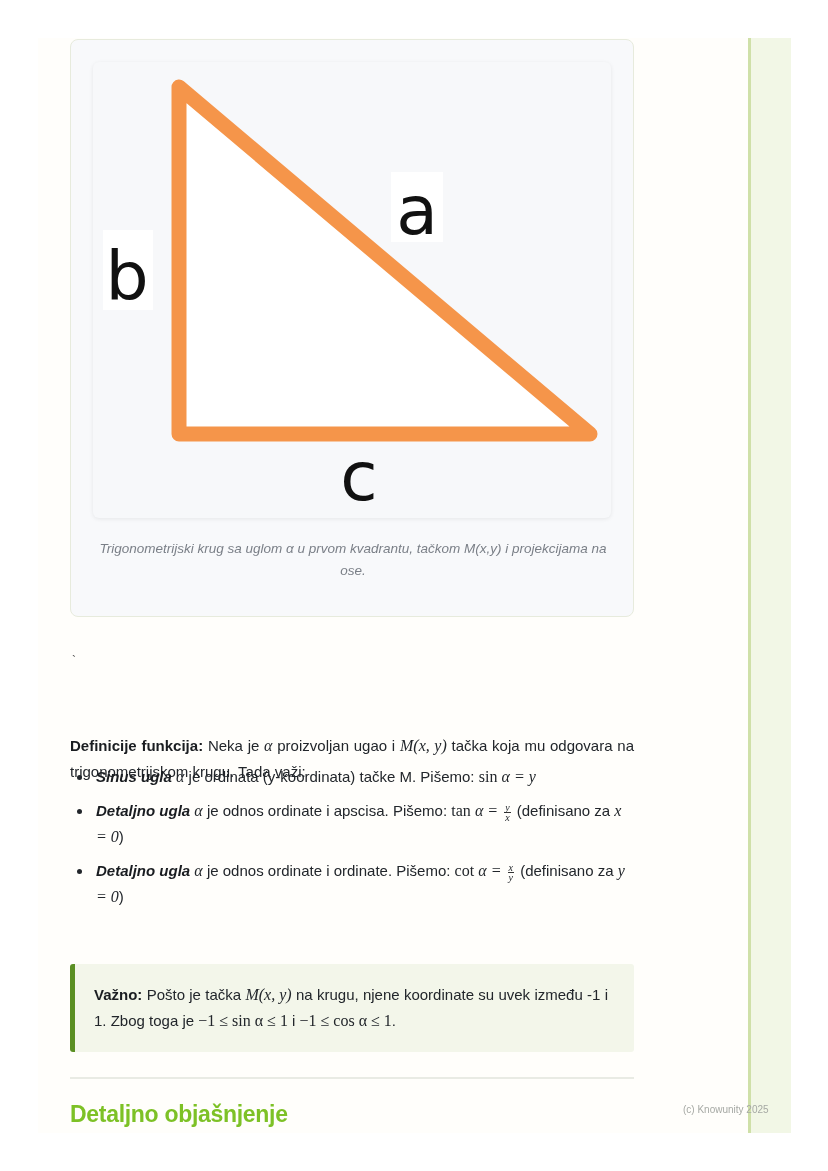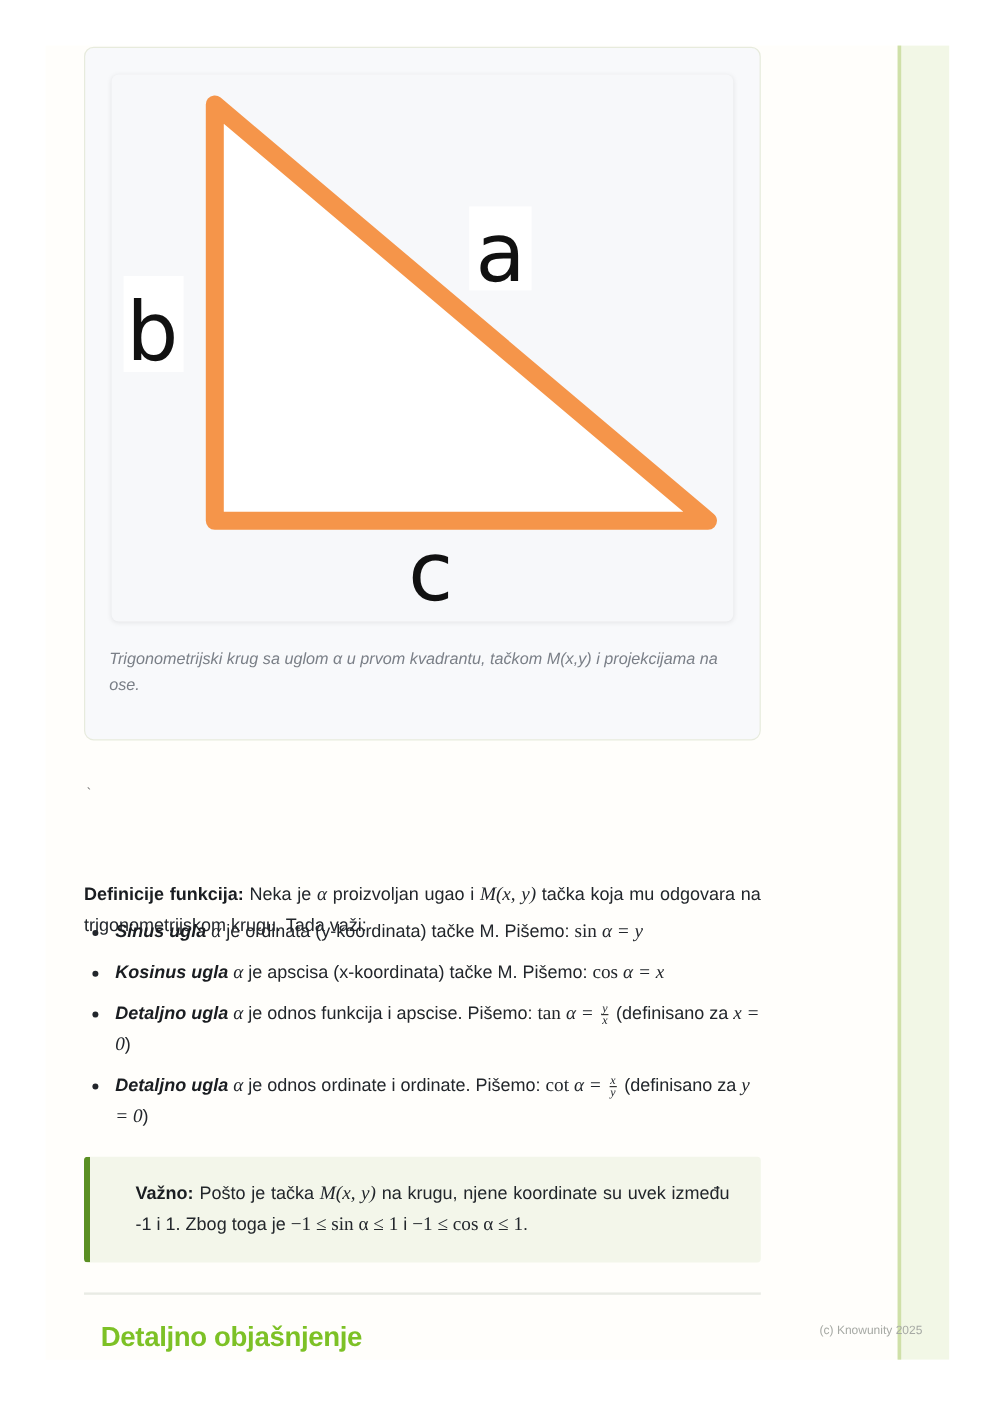--- a/index.html
+++ b/index.html
@@ -20,21 +20,21 @@
       background: #f8f9fb; border: 1.5px solid #e7ebdd; border-radius: 8px;
     }
     .figure-inner {
       position: absolute; left: 22px; top: 22px; width: 518px; height: 456px;
       background: #f7f8fa; border-radius: 6px;
       box-shadow: 0 1px 4px rgba(0,0,0,0.08);
     }
     .figure-inner svg { position: absolute; left: 0; top: 0; }
     .figure-caption {
       position: absolute; left: 20px; top: 498px; width: 524px;
-      text-align: left; font-style: italic; font-size: 13.5px; line-height: 22px;
+      text-align: center; font-style: italic; font-size: 13.5px; line-height: 22px;
       color: #7a7f87;
     }
 
     .backtick {
       position: absolute; left: 72px; top: 654px; font-size: 12px; color: #555;
     }
 
     .text-block {
       position: absolute; left: 70px; width: 564px; font-size: 15px; line-height: 26px; color: #22262b;
     }
@@ -54,29 +54,29 @@
       display: inline-block; vertical-align: middle; text-align: center;
       font-family: "Liberation Serif", serif; font-style: italic; font-size: 10px; line-height: 9px;
       margin: 0 2px;
     }
     .frac span { display: block; }
     .frac .num { border-bottom: 1px solid #333; padding: 0 1px; }
 
     .note-box {
       position: absolute; left: 70px; top: 964px; width: 564px; height: 88px;
       background: #f3f6ea; border-left: 5px solid #5a8f23; border-radius: 3px;
-      padding: 18px 26px 0 38px; font-size: 15px; line-height: 26px; text-align: justify; color: #22262b;
+      padding: 18px 26px 0 19px; font-size: 15px; line-height: 26px; text-align: justify; color: #22262b;
     }
     .note-box b { font-weight: bold; color: #1a1d21; }
 
     .divider {
       position: absolute; left: 70px; top: 1077px; width: 564px; height: 1.5px; background: #e9ebe4;
     }
     .section-heading {
-      position: absolute; left: 84px; top: 1101px; font-size: 23px; font-weight: bold; color: #7dc126;
+      position: absolute; left: 70px; top: 1101px; font-size: 23px; font-weight: bold; color: #7dc126;
       letter-spacing: -0.3px;
     }
     .copyright {
       position: absolute; left: 683px; top: 1104px; font-size: 10px; color: #a6a9a4;
     }
   </style>
 </head>
 <body>
 
 <div class="page-area"></div>
@@ -101,24 +101,21 @@
 
 <p class="text-block definition">
   <b>Definicije funkcija:</b><span> Neka je </span><span class="math">α</span><span> proizvoljan ugao i </span><span class="math">M(x, y)</span><span> tačka koja mu odgovara na trigonometrijskom krugu. Tada važi:</span>
 </p>
 
 <ul class="text-block func-list">
   <li>
     <b>Sinus ugla</b> <span class="math">α</span><span> je ordinata (y-koordinata) tačke M. Pišemo: </span><span class="math-up">sin</span> <span class="math">α = y</span>
   </li>
   <li>
-    <b>Kosinus ugla</b> <span class="math">α</span><span> je apscisa (x-koordinata) tačke M. Pišemo: </span><span class="math-up">cos</span> <span class="math">α = x</span>
-  </li>
-  <li>
-    <b>Detaljno ugla</b> <span class="math">α</span><span> je odnos funkcija i apscise. Pišemo: </span><span class="math-up">tan</span> <span class="math">α = </span><span class="frac"><span class="num">y</span><span class="den">x</span></span><span> (definisano za </span><span class="math">x = 0</span><span>)</span>
+    <b>Detaljno ugla</b> <span class="math">α</span><span> je odnos ordinate i apscisa. Pišemo: </span><span class="math-up">tan</span> <span class="math">α = </span><span class="frac"><span class="num">y</span><span class="den">x</span></span><span> (definisano za </span><span class="math">x = 0</span><span>)</span>
   </li>
   <li>
     <b>Detaljno ugla</b> <span class="math">α</span><span> je odnos ordinate i ordinate. Pišemo: </span><span class="math-up">cot</span> <span class="math">α = </span><span class="frac"><span class="num">x</span><span class="den">y</span></span><span> (definisano za </span><span class="math">y = 0</span><span>)</span>
   </li>
 </ul>
 
 <div class="note-box">
   <b>Važno:</b><span> Pošto je tačka </span><span class="math">M(x, y)</span><span> na krugu, njene koordinate su uvek između -1 i 1. Zbog toga je </span><span class="math-up">−1 ≤ sin α ≤ 1</span><span> i </span><span class="math-up">−1 ≤ cos α ≤ 1</span><span>.</span>
 </div>
 

